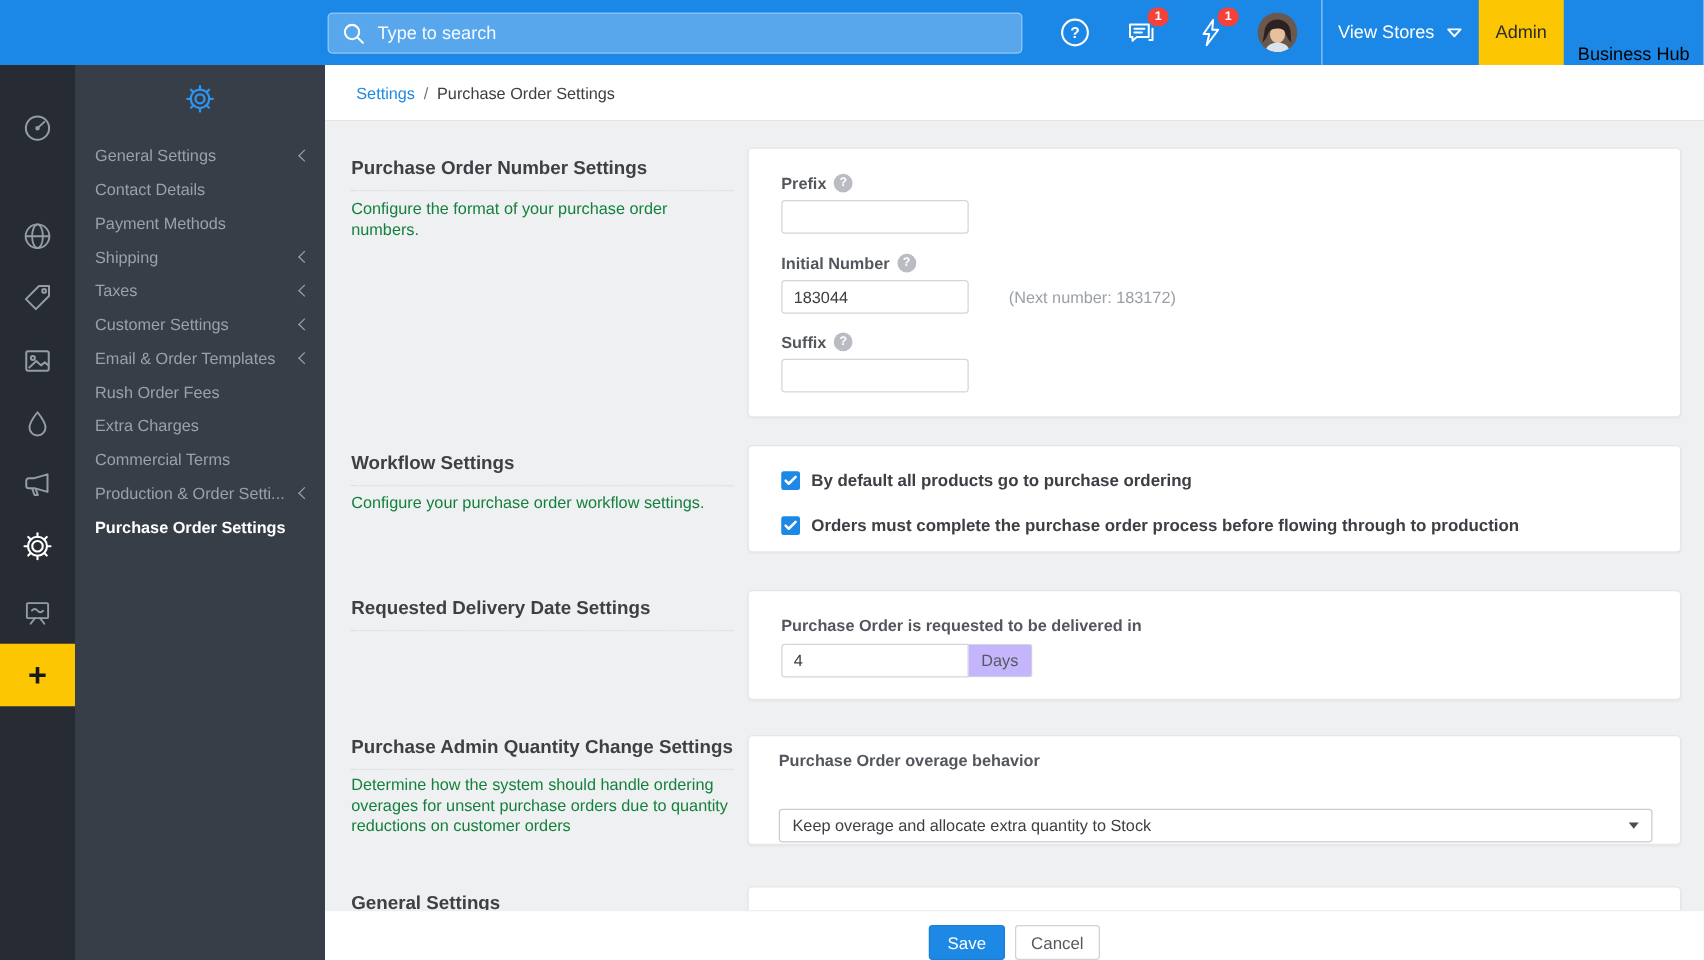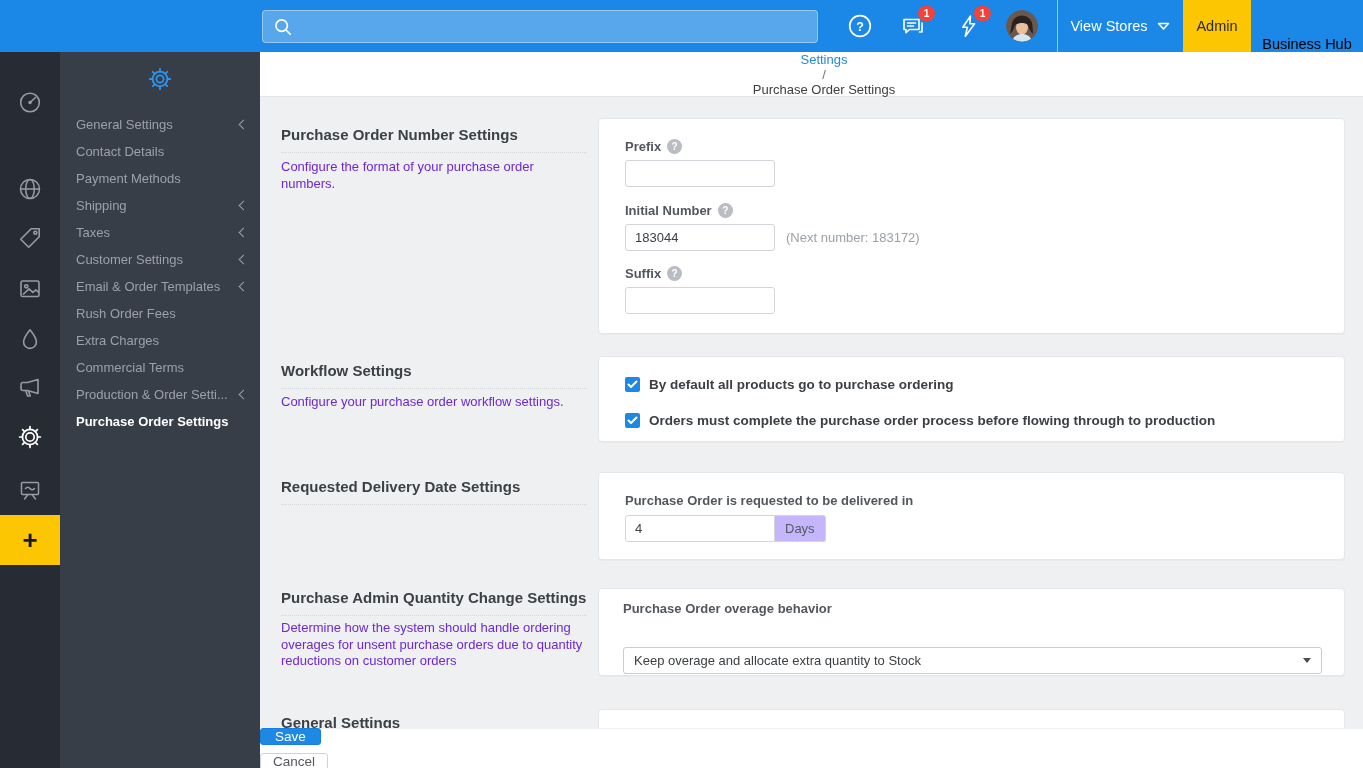--- a/index.html
+++ b/index.html
@@ -32,65 +32,66 @@
 
   
   .sidebar { position:absolute; left:60px; top:52px; width:200px; height:716px; background:#383e47; z-index:29; }
   .sidebar-gear { position:absolute; left:87px; top:14px; width:26px; height:26px; cursor:pointer; }
   .menu { position:absolute; left:0; top:59px; width:200px; }
   .menu-item { position:relative; height:27px; line-height:27px; padding-left:16px; color:#9ba1ab; font-size:13px; cursor:pointer; white-space:nowrap; }
   .menu-item.active { color:#fff; font-weight:bold; }
   .chev { position:absolute; right:13px; top:10px; width:7px; height:7px; border-left:1.5px solid #9ba1ab; border-bottom:1.5px solid #9ba1ab; transform:rotate(45deg); }
 
   
-  .breadcrumb-bar { position:absolute; left:260px; top:52px; width:1103px; height:45px; background:#fff; border-bottom:1px solid #e2e4e7; display:flex; align-items:center; padding-left:25px; z-index:5;flex-direction:column; }
+  .breadcrumb-bar { position:absolute; left:260px; top:52px; width:1103px; height:45px; background:#fff; border-bottom:1px solid #e2e4e7; display:flex; align-items:center; padding-left:25px; z-index:5; }
   .crumb-link { color:#1e88e5; cursor:pointer; }
   .crumb-sep { color:#70757a; margin:0 7px; }
   .crumb-current { color:#3c4043; }
 
   
   .sec-title { position:absolute; left:281px; width:306px; font-size:15px; font-weight:bold; color:#3d4146; padding-bottom:9px; border-bottom:1px dotted #d6d8dc; z-index:2; }
-  .sec-desc { position:absolute; left:281px; width:302px; font-size:13px; color:#6d28d9; line-height:16.5px; z-index:2; }
+  .sec-desc { position:absolute; left:281px; width:302px; font-size:13px; color:#15803d; line-height:16.5px; z-index:2; }
 
   
   .card { position:absolute; left:598px; width:747px; background:#fff; border:1px solid #e4e6ea; border-radius:4px; box-shadow:0 1px 1px rgba(0,0,0,.03); z-index:2; }
   .field { position:absolute; left:26px; }
   .field-label { display:flex; align-items:center; gap:6px; font-weight:bold; color:#53575d; font-size:13px; margin-bottom:6px; }
   .help-dot { width:15px; height:15px; border-radius:50%; background:#b9bdc3; color:#fff; font-size:10px; font-weight:bold; line-height:15px; text-align:center; cursor:pointer; }
   .tinput { width:150px; height:27px; border:1px solid #d2d5d9; border-radius:3px; padding:0 9px; font-size:13px; color:#3c4043; font-family:"Liberation Sans", sans-serif; outline:none; background:#fff; }
   .inline-row { display:flex; align-items:center; }
-  .next-note { margin-left:11px; color:#9aa0a6; font-size:13px; }
+  .next-note { margin-left:32px; color:#9aa0a6; font-size:13px; }
   .check-row { position:absolute; left:26px; display:flex; align-items:flex-end; gap:9px; cursor:pointer;font-weight:bold; }
   .checkbox { width:15px; height:15px; background:#1e88e5; border-radius:2px; display:flex; align-items:center; justify-content:center; flex:none; }
   .check-label { color:#3c4045; font-size:13.5px; }
   .plain-label { font-weight:bold; color:#53575d; font-size:13px; }
   .addon { height:27px; background:#c4b5fd; border:1px solid #d2d5d9; border-left:none; border-radius:0 3px 3px 0; padding:0 10px; line-height:25px; color:#555a60; font-size:13px; }
   .addon-input { border-radius:3px 0 0 3px; }
   .select { position:absolute; left:24px; top:33px; width:699px; height:27px; border:1px solid #c9ccd1; border-radius:3px; background:#fff; display:flex; align-items:center; padding:0 10px; color:#3c4043; font-size:13px; cursor:pointer;margin-top:25px; }
   .select .caret { margin-left:auto; width:0; height:0; border-left:4.5px solid transparent; border-right:4.5px solid transparent; border-top:5px solid #4a4e53; }
 
   
-  .footer { position:absolute; left:260px; top:728px; width:1103px; height:40px; background:#fff; border-top:1px solid #eceef0; display:flex; align-items:flex-start; justify-content:center; gap:8px; z-index:20;flex-direction:column; }
+  .footer { position:absolute; left:260px; top:728px; width:1103px; height:40px; background:#fff; border-top:1px solid #eceef0; display:flex; align-items:flex-end; justify-content:center; gap:8px; z-index:20; }
   .save-btn { height:28px; padding:0 14px; background:#1e88e5; color:#fff; border:1px solid #1a7fd8; border-radius:3px; font-size:13.5px; font-family:"Liberation Sans", sans-serif; cursor:pointer; }
   .cancel-btn { height:28px; padding:0 12px; background:#fff; color:#55595e; border:1px solid #cfd2d6; border-radius:3px; font-size:13.5px; font-family:"Liberation Sans", sans-serif; cursor:pointer; }
 
   svg { display:block; }
 </style>
 </head>
 <body>
 
 <div class="header">
 
   <div class="search-box">
     <span>
       <svg width="20" height="20" viewBox="0 0 22 22" fill="none" stroke="#fff" stroke-width="1.8">
         <circle cx="9.5" cy="9.5" r="6.3"></circle>
         <line x1="14.2" y1="14.2" x2="19" y2="19" stroke-linecap="round"></line>
       </svg>
     </span>
+    <input type="text" placeholder="Type to search" style="">
   </div>
 
   <div class="hicon help-btn">
     <svg width="26" height="26" viewBox="0 0 26 26" fill="none">
       <circle cx="13" cy="13" r="10.3" stroke="#fff" stroke-width="1.7"></circle>
       <text x="13" y="17.6" text-anchor="middle" font-size="12.5" font-weight="bold" fill="#fff">?</text>
     </svg>
   </div>
 
   <div class="hicon chat-btn">

